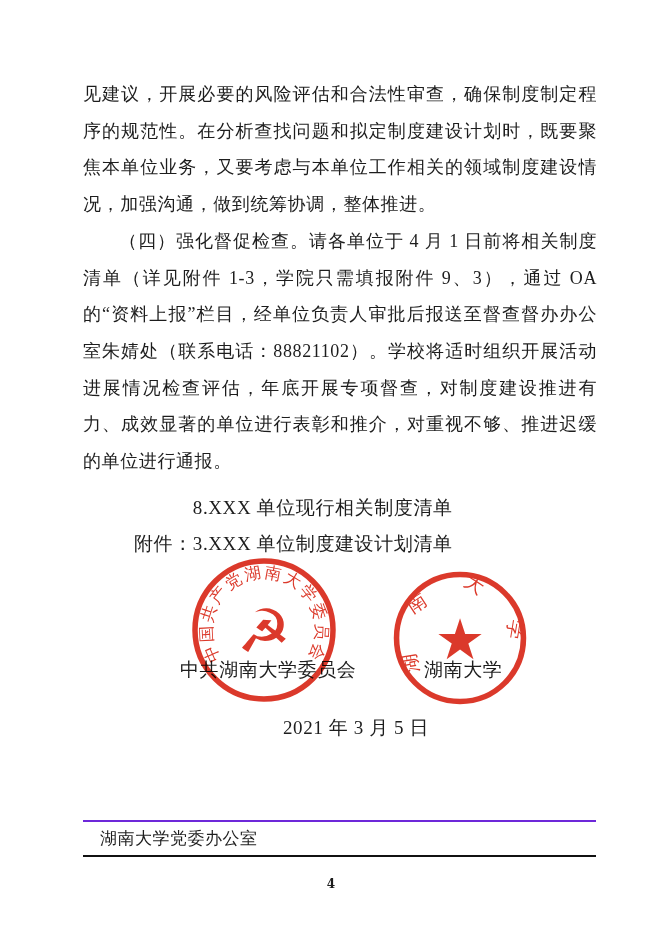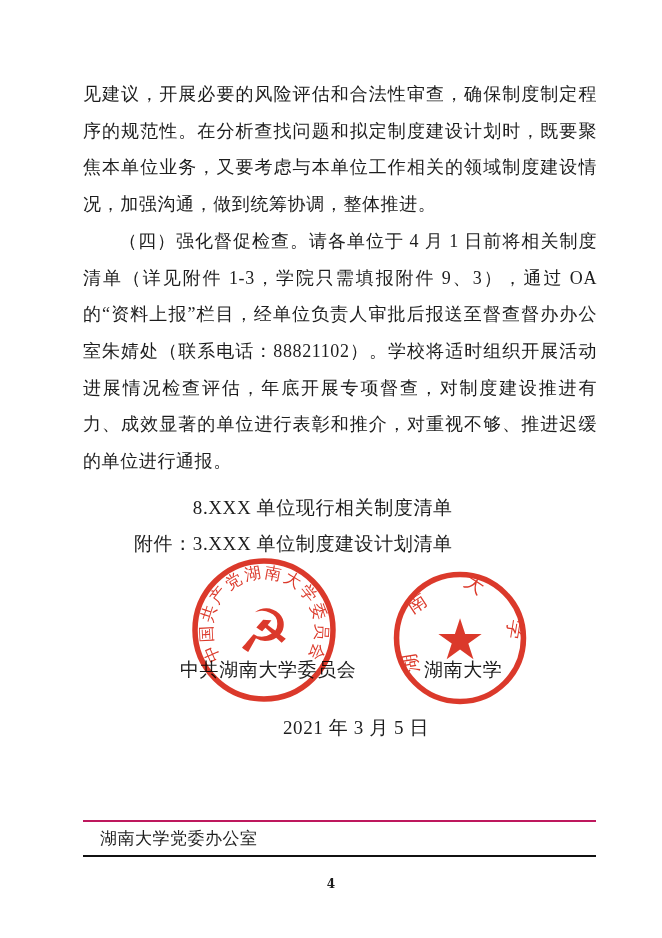--- a/index.html
+++ b/index.html
@@ -52,21 +52,21 @@
     mix-blend-mode:multiply;
     opacity:0.93;
   }
   .seal1{ left:189px; top:555px; width:150px; height:150px; }
   .seal2{ left:391px; top:569px; width:138px; height:138px; }
   .seal text{ font-family:"Liberation Serif", serif; }
   .seal .emblem{ font-family:"DejaVu Sans", sans-serif; }
   .footer{
     position:absolute;
     left:83px; top:820px; width:513px; height:37px;
-    border-top:2px solid #be185d;
+    border-top:2px solid #6d28d9;
     border-bottom:2px solid #111;
     display:flex;
     justify-content:space-between;
     align-items:center;
     font-size:17px;
     letter-spacing:0.5px;
     padding:0 15px 0 17px;
     box-sizing:border-box;
   }
   .page-num{

